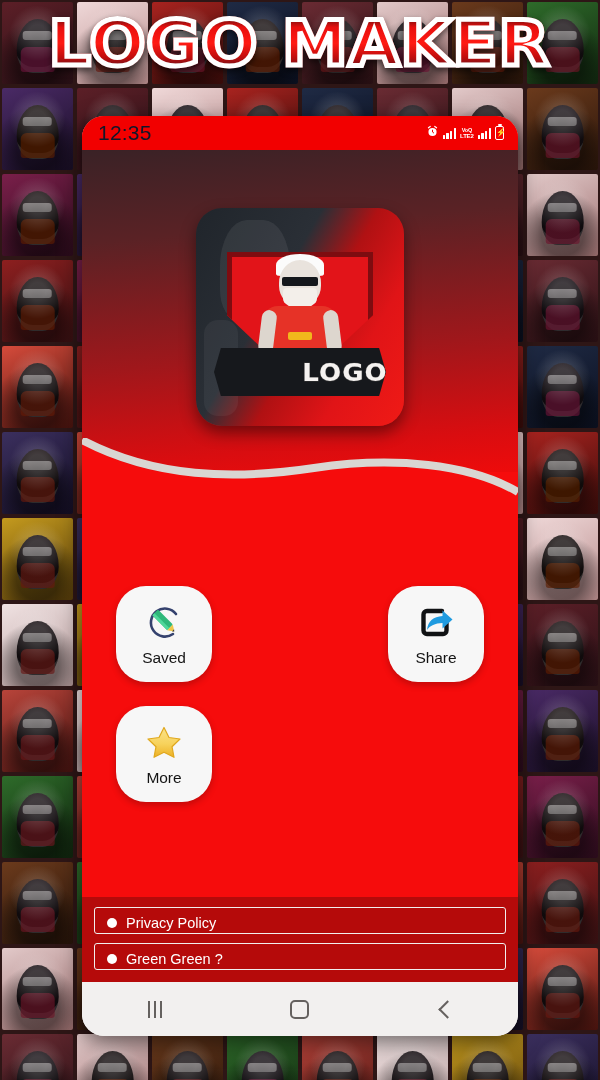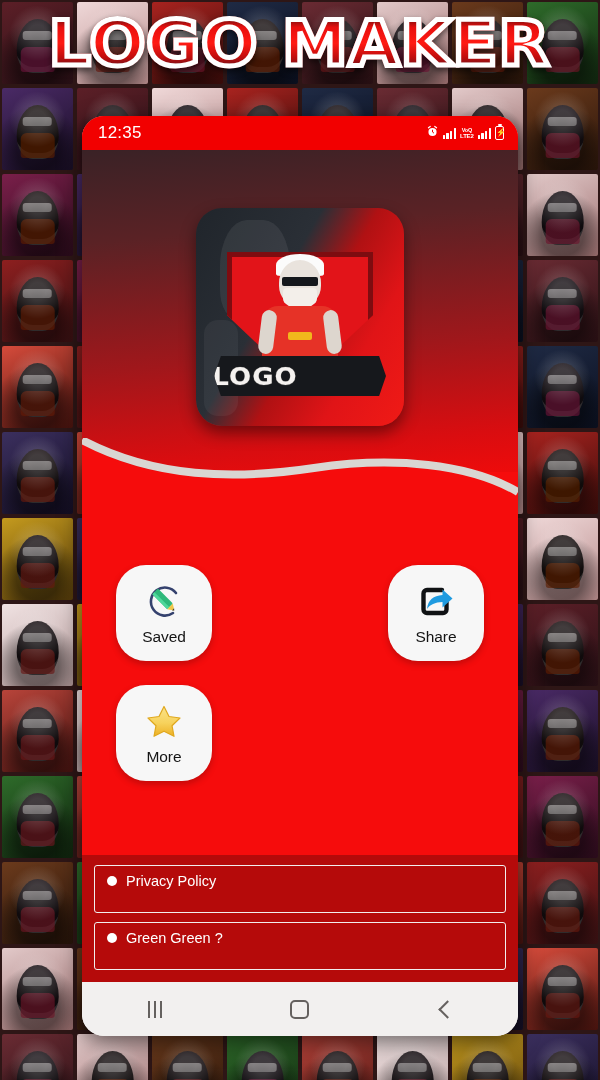--- a/index.html
+++ b/index.html
@@ -102,21 +102,21 @@
 
   
   #status-bar{
     height:34px;
     background:#f20000;
     display:flex; align-items:center; justify-content:space-between;
     padding:0 14px 0 16px;
     flex:0 0 auto;
     position:relative; z-index:4;
   }
-  #status-bar .clock{ color:#ffffff; font-size:17px; font-weight:400; letter-spacing:.2px; }
+  #status-bar .clock{ color:#0f172a; font-size:21px; font-weight:400; letter-spacing:.2px; }
   #status-icons{ display:flex; align-items:center; gap:4px; }
   .ic{ display:block; }
   .bars{ display:flex; align-items:flex-end; gap:1.3px; height:11px; }
   .bars i{ display:block; width:2.4px; background:#fff; border-radius:.5px; }
   .bars i:nth-child(1){height:3.5px}
   .bars i:nth-child(2){height:5.5px}
   .bars i:nth-child(3){height:8px}
   .bars i:nth-child(4){height:11px}
   .volte{ color:#fff; font-size:6px; line-height:6px; font-weight:700; text-align:center; letter-spacing:-.2px;}
   .volte b{display:block; font-size:5.5px; font-weight:700;}
@@ -201,24 +201,24 @@
     background:#ddd6ce; border-radius:8px;
   }
   #logo-card .char .body::before{ left:-2px; transform:rotate(7deg); }
   #logo-card .char .body::after{ right:-2px; transform:rotate(-7deg); }
   #logo-card .char .badge{
     position:absolute; left:50%; top:72px; transform:translateX(-50%);
     width:24px; height:8px; border-radius:2px; background:#f1b81c;
   }
   #logo-card .banner{
     position:absolute; left:50%; bottom:30px; transform:translateX(-50%);
-    width:172px; height:40px;
+    width:172px; height:48px;
     background:#16181c;
     clip-path:polygon(4% 0,96% 0,100% 50%,96% 100%,4% 100%,0 50%);
-    display:flex; align-items:center; justify-content:flex-start;
+    display:flex; align-items:center; justify-content:flex-end;
   }
   #logo-card .banner span{
     font-family:"DejaVu Sans", sans-serif;
     font-weight:900; font-size:25px; letter-spacing:1px;
     color:#f5f2f0;
     transform:scaleX(1.04);
     -webkit-text-stroke:1px #3a3a3a;
     paint-order:stroke fill;
   }
 
@@ -263,21 +263,21 @@
     flex:0 0 auto;
     background:#b50a0a;
     padding:10px 12px 12px;
     display:flex; flex-direction:column; gap:9px;
   }
   .link-row{ display:flex; gap:11px; }
   .link-btn{
     flex:1;
     border:1.4px solid #f2eeee;
     border-radius:3px;
-    padding:7px 8px 23px 12px;
+    padding:7px 8px 2px 12px;
     display:flex; align-items:center; gap:9px;
     cursor:pointer;
     background:transparent;
   }
   .link-btn .dot{
     width:10px; height:10px; border-radius:50%;
     background:#fff; flex:0 0 auto;
   }
   .link-btn .txt{ color:#fff; font-size:14.5px; }
 

